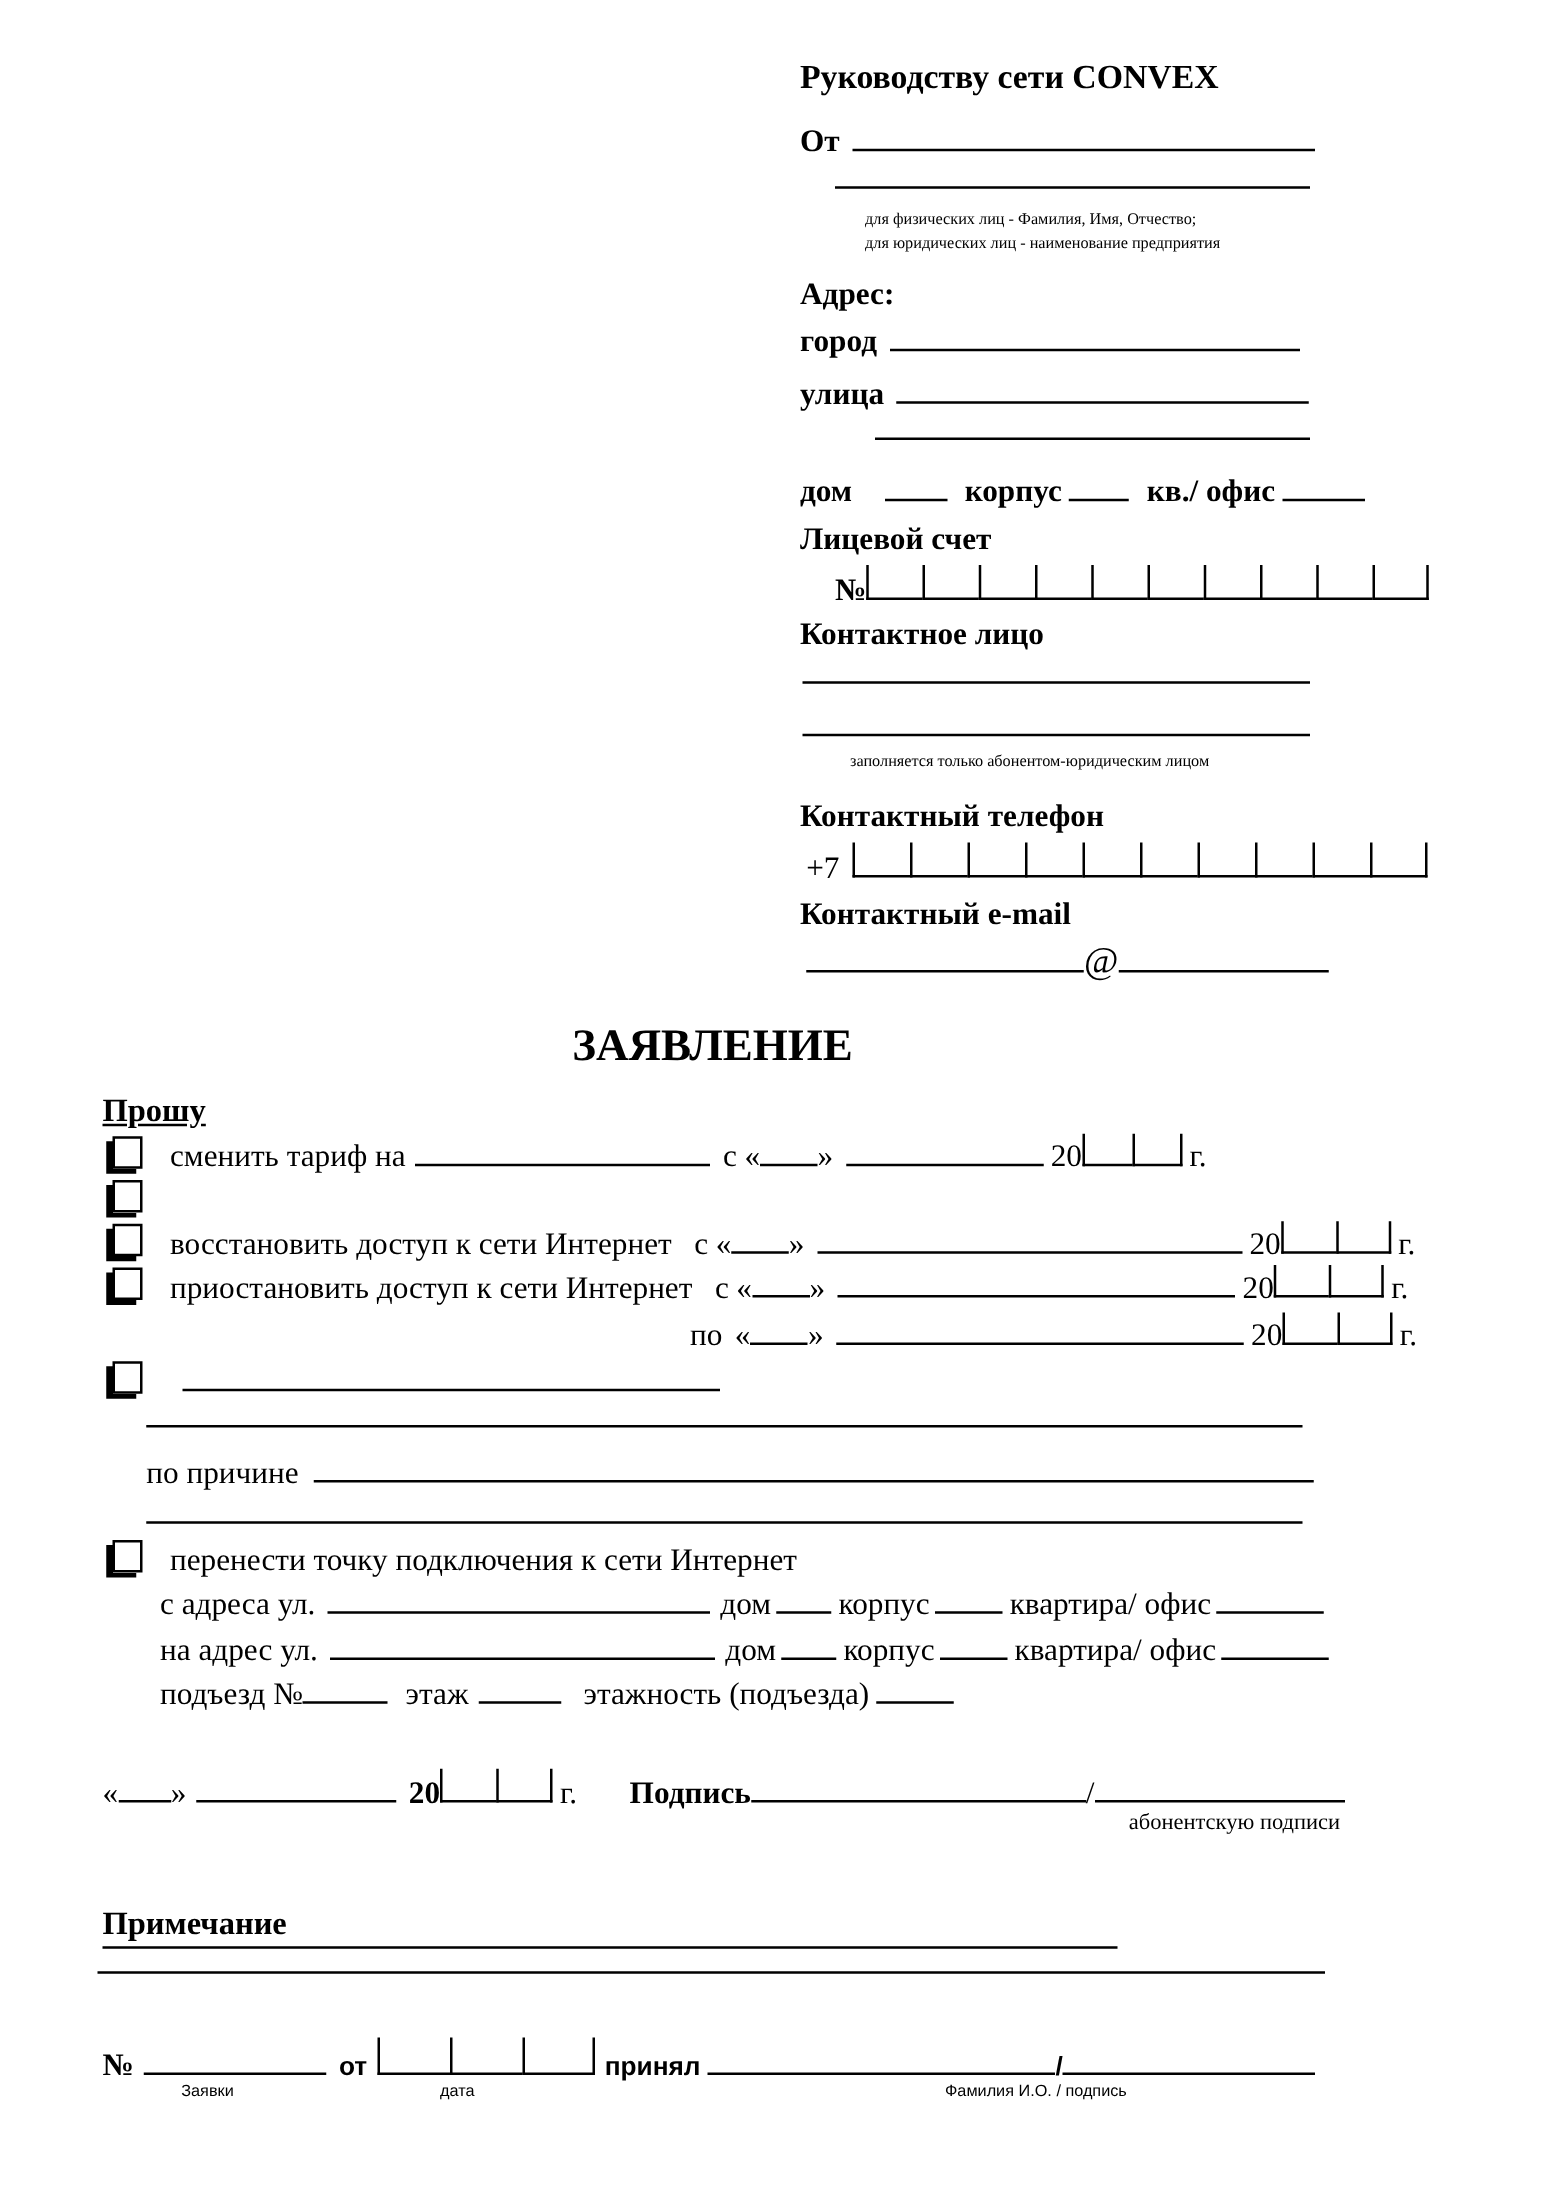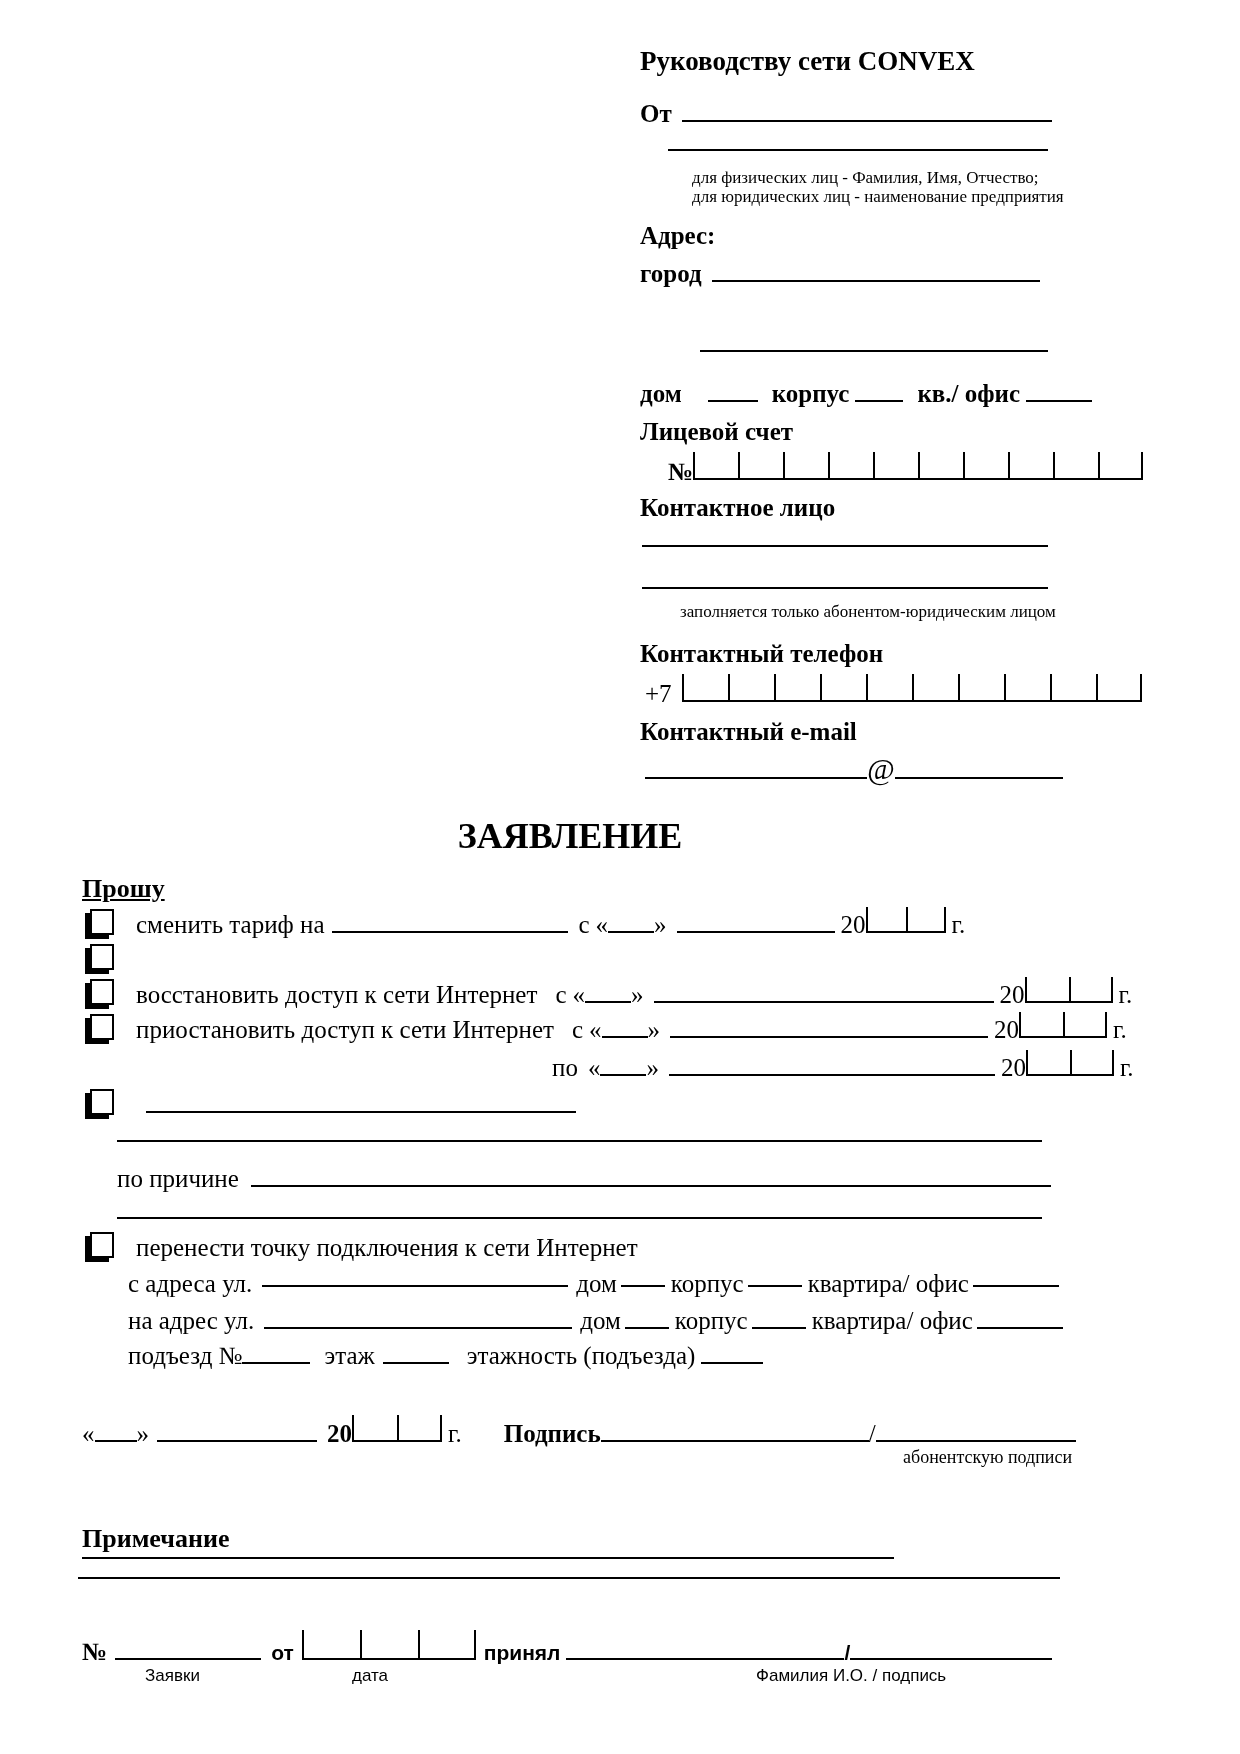--- a/index.html
+++ b/index.html
@@ -3,21 +3,21 @@
 <meta charset="utf-8">
 <style>
   html,body{margin:0;padding:0;background:#fff;}
   .page{position:relative;width:1240px;height:1754px;background:#fff;color:#000;
         font-family:"Liberation Serif",serif;overflow:hidden;}
   .row{position:absolute;display:flex;align-items:baseline;white-space:nowrap;
        font-size:25px;line-height:1.15;}
   .b{font-weight:700;}
   .u{text-decoration:underline;}
   .i{font-style:italic;}
-  .cap{font-size:17px;line-height:1.12;}
+  .cap{font-size:13px;line-height:1.12;}
   .cap2{font-size:18px;}
   .sans{font-family:"Liberation Sans",sans-serif;}
   .fill{display:inline-block;height:3px;border-bottom:2px solid #000;}
   .sp{display:inline-block;height:1px;}
   .cells{display:inline-flex;}
   .cell{box-sizing:border-box;display:inline-block;
         width:var(--cw,45px);height:var(--ch,28px);
         border-left:2px solid #000;border-bottom:2px solid #000;}
   .cells .cell:last-child{border-right:2px solid #000;}
   .cb{display:inline-block;width:20px;height:22px;border:2px solid #000;
@@ -44,20 +44,25 @@
   <div class="row cap" style="left:692px;top:187px;">для юридических лиц - наименование предприятия</div>
 
   <div class="row b" style="left:640px;top:222px;">Адрес:</div>
 
   <div class="row" style="left:640px;top:260px;">
     <span class="b">город</span>
     <span class="sp" style="width:10px;"></span>
     <span class="fill" style="width:328px;"></span>
   </div>
 
+  <div class="row" style="left:640px;top:302px;">
+    <span class="b">улица</span>
+    <span class="sp" style="width:10px;"></span>
+    <span class="fill" style="width:330px;"></span>
+  </div>
   <div class="row" style="left:700px;top:347px;">
     <span class="fill" style="width:348px;"></span>
   </div>
 
   <div class="row" style="left:640px;top:380px;">
     <span class="b">дом</span>
     <span class="sp" style="width:26px;"></span>
     <span class="fill" style="width:50px;"></span>
     <span class="sp" style="width:14px;"></span>
     <span class="b">корпус</span>
@@ -234,21 +239,21 @@
 
   <div class="row" style="left:117px;top:1214px;">
     <span class="fill" style="width:925px;"></span>
   </div>
 
   <div class="row" style="left:82px;top:1230px;">
     <span class="cb"></span>
     <span>перенести точку подключения к сети Интернет</span>
   </div>
 
-  <div class="row" style="left:128px;top:1270px;align-items:center;">
+  <div class="row" style="left:128px;top:1270px;">
     <span>с адреса ул.</span>
     <span class="sp" style="width:10px;"></span>
     <span class="fill" style="width:306px;"></span>
     <span class="sp" style="width:8px;"></span>
     <span>дом</span>
     <span class="sp" style="width:4px;"></span>
     <span class="fill" style="width:44px;"></span>
     <span class="sp" style="width:6px;"></span>
     <span>корпус</span>
     <span class="sp" style="width:4px;"></span>

